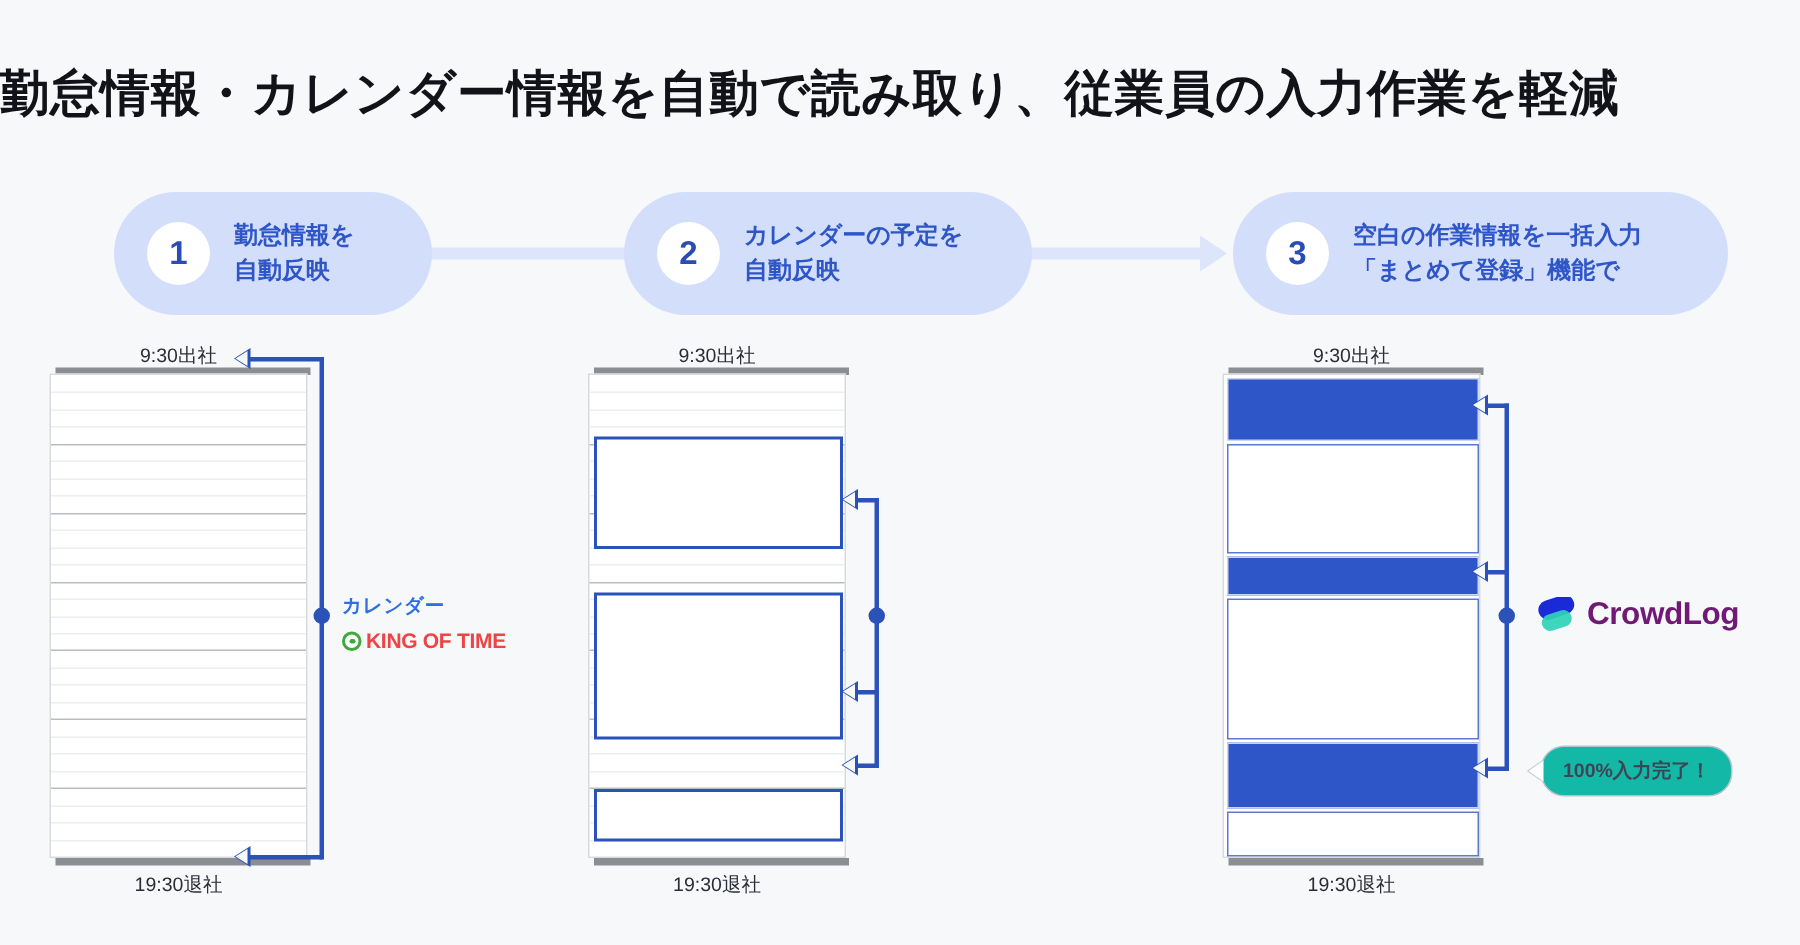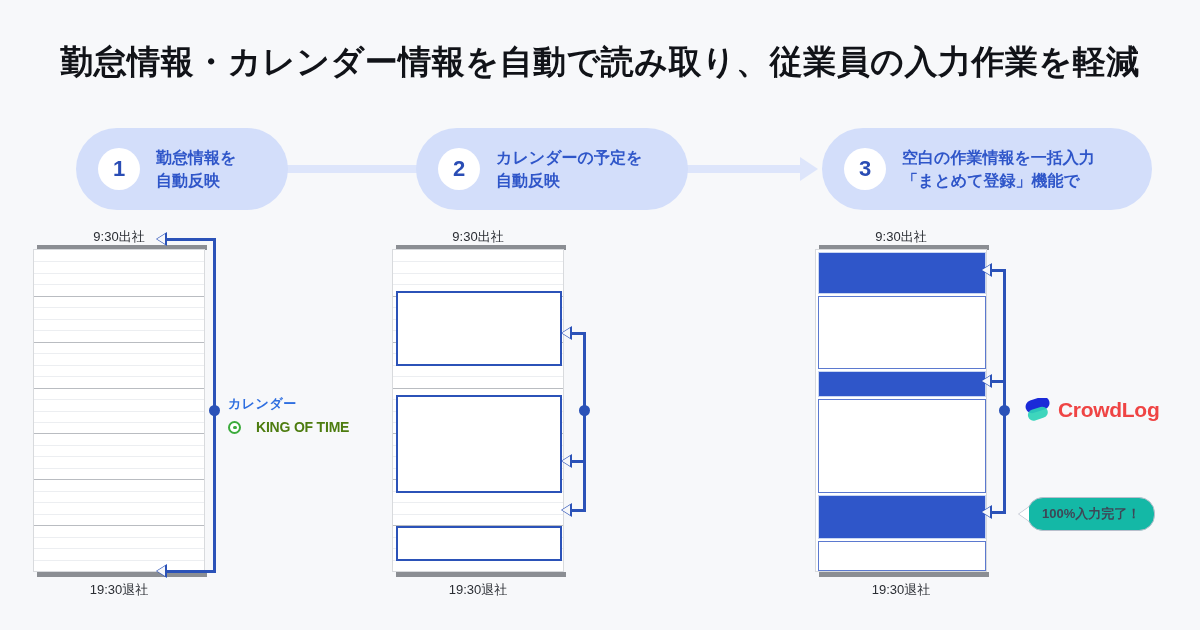--- a/index.html
+++ b/index.html
@@ -6,21 +6,21 @@
   html, body {
     width: 1200px; height: 630px;
     background: #f7f8fa;
     font-family: "Liberation Sans", "DejaVu Sans", sans-serif;
     overflow: hidden;
   }
   #stage { position: relative; width: 1200px; height: 630px; background: #f7f8fa; }
 
   
   .page-title {
-    position: absolute; left: 0; top: 40px; width: 1200px;
+    position: absolute; left: 0; top: 40px; width: 1012px;
     text-align: center;
     font-size: 33px; font-weight: 700; color: #111318;
     letter-spacing: 0.5px; white-space: nowrap;
   }
 
   
   .steps { position: absolute; left: 0; top: 128px; width: 1200px; height: 82px; }
   .pill {
     position: absolute; top: 0; height: 82px;
     background: #d3defa; border-radius: 41px;
@@ -109,22 +109,22 @@
   }
   .blk.filled { background: #2f56c9; }
   .blk.empty  { background: #ffffff; border-color: #5b79cf; }
 
   
   .logo-group { position: absolute; }
   .jobcan {
     font-size: 13px; font-weight: 800; color: #2f6fe0; letter-spacing: 0.5px;
   }
   .kot {
-    display: flex; align-items: center; gap: 15px;
-    font-size: 14px; font-weight: 800; color: #4d7c0f; letter-spacing: -0.2px;
+    display: flex; align-items: center; gap: 3px;
+    font-size: 14px; font-weight: 800; color: #ef4444; letter-spacing: -0.2px;
   }
   .kot-mark {
     width: 13px; height: 13px; border-radius: 50%;
     background: #ffffff; border: 2px solid #3cab3c;
     position: relative; flex: 0 0 auto;
   }
   .kot-mark::before {
     content: ""; position: absolute; left: 3px; top: 3px;
     width: 3px; height: 3px; border-radius: 50%; background: #3cab3c;
   }
@@ -161,21 +161,21 @@
   }
   .ocal-icon .o-badge {
     position: absolute; left: 0; top: 3px; width: 13px; height: 13px;
     background: #0364b8; border-radius: 2px;
     color: #ffffff; font-size: 9px; font-weight: 700;
     display: flex; align-items: center; justify-content: center;
   }
 
   .crowdlog { display: flex; align-items: center; gap: 8px; }
   .cl-mark { width: 28px; height: 24px; flex: 0 0 auto; }
-  .cl-word { font-size: 21px; font-weight: 700; color: #ef4444; letter-spacing: -0.3px; }
+  .cl-word { font-size: 21px; font-weight: 700; color: #701a75; letter-spacing: -0.3px; }
 
   
   .callout {
     position: absolute;
     background: #14b8a6; border: 1.5px solid #b9bfcc; border-radius: 16px;
     padding: 7px 14px; font-size: 13px; font-weight: 700; color: #3e4656;
     white-space: nowrap;
   }
   .callout-tail {
     position: absolute; left: -9px; top: 9px;

